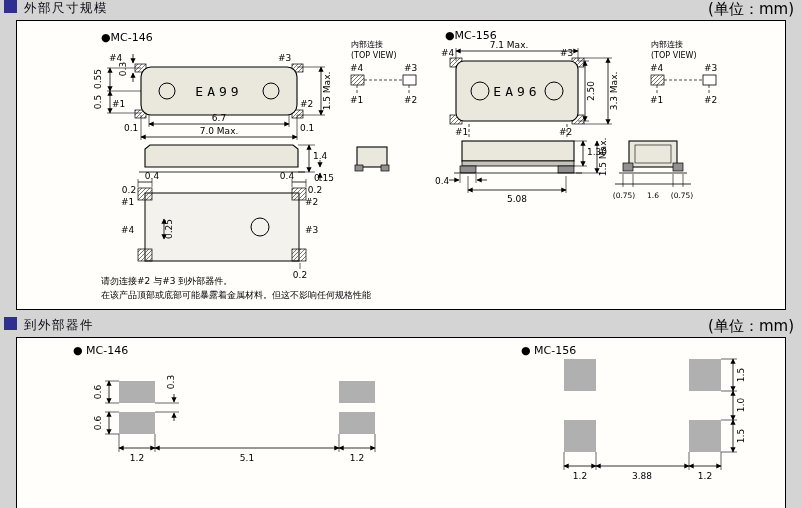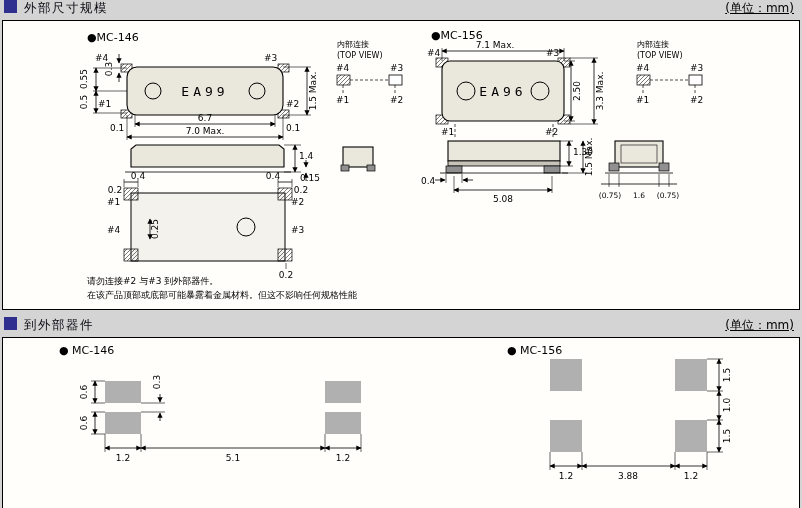--- a/index.html
+++ b/index.html
@@ -2,22 +2,22 @@
 <html><head>
 <meta charset="utf-8">
 <style>
   * { margin:0; padding:0; box-sizing:border-box; }
   html,body { width:802px; height:508px; }
   body { background:#d4d4d4; font-family:"DejaVu Sans","Liberation Sans",sans-serif; }
   .page { width:802px; height:508px; background:#d4d4d4; overflow:hidden; }
   .bar { display:flex; align-items:flex-start; height:20px; padding:0 8px 0 4px; }
   .marker { width:13px; height:13px; background:#2f2f8f; display:inline-block; margin-right:7px; }
   .bar-title { font-size:12.5px; color:#0c0c14; letter-spacing:1.5px; }
-  .units { margin-left:auto; font-size:12px; color:#000;text-decoration:underline; }
-  .panel { margin:0 2px; background:#fffefb; border:1px solid #000; }
+  .units { margin-left:auto; font-size:15px; color:#000; }
+  .panel { margin:0 16px; background:#fffefb; border:1px solid #000; }
   .gap { height:7px; }
   svg text { fill:#000; }
   .seclbl { font-size:11px; }
   .dim { font-size:9px; }
   .sm { font-size:8px; }
   .tiny { font-size:7.5px; }
   .note { font-size:9px; }
   .mark { font-family:"DejaVu Sans Mono","Liberation Mono",monospace; font-size:13px; letter-spacing:4px; }
   .dl { stroke:#000; stroke-width:0.8; fill:none; }
   .ext { stroke:#000; stroke-width:0.6; fill:none; }

